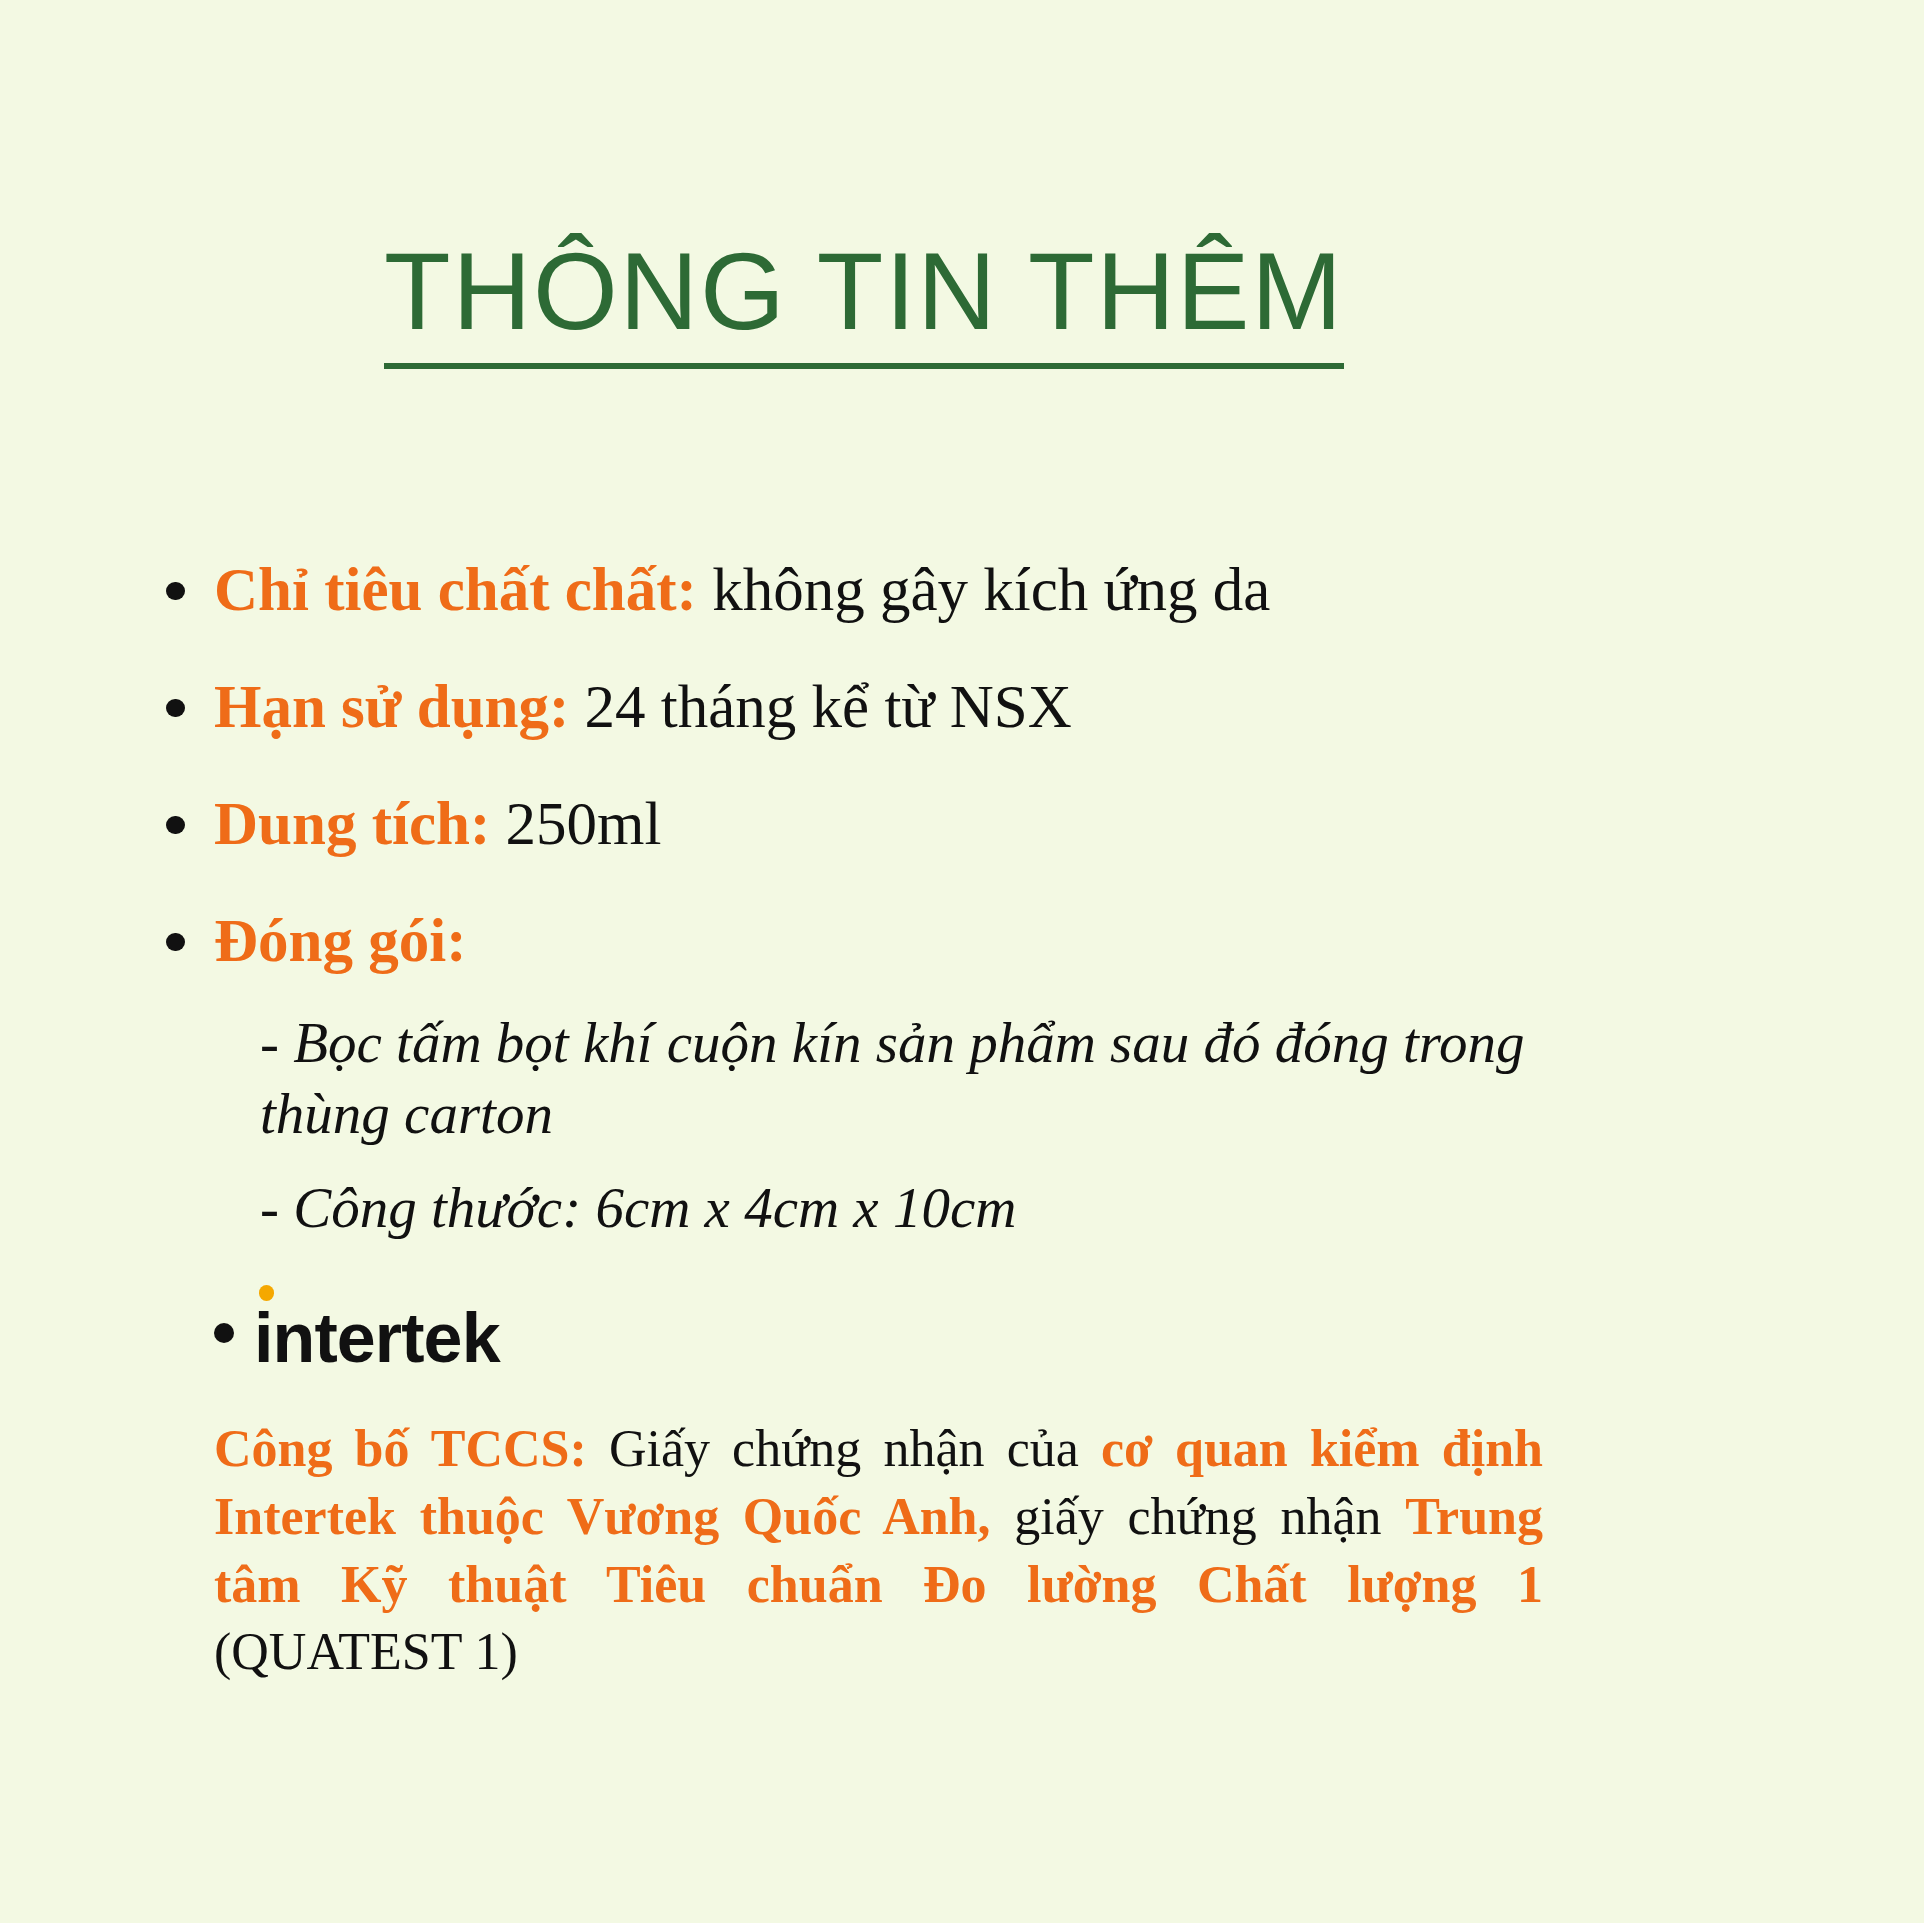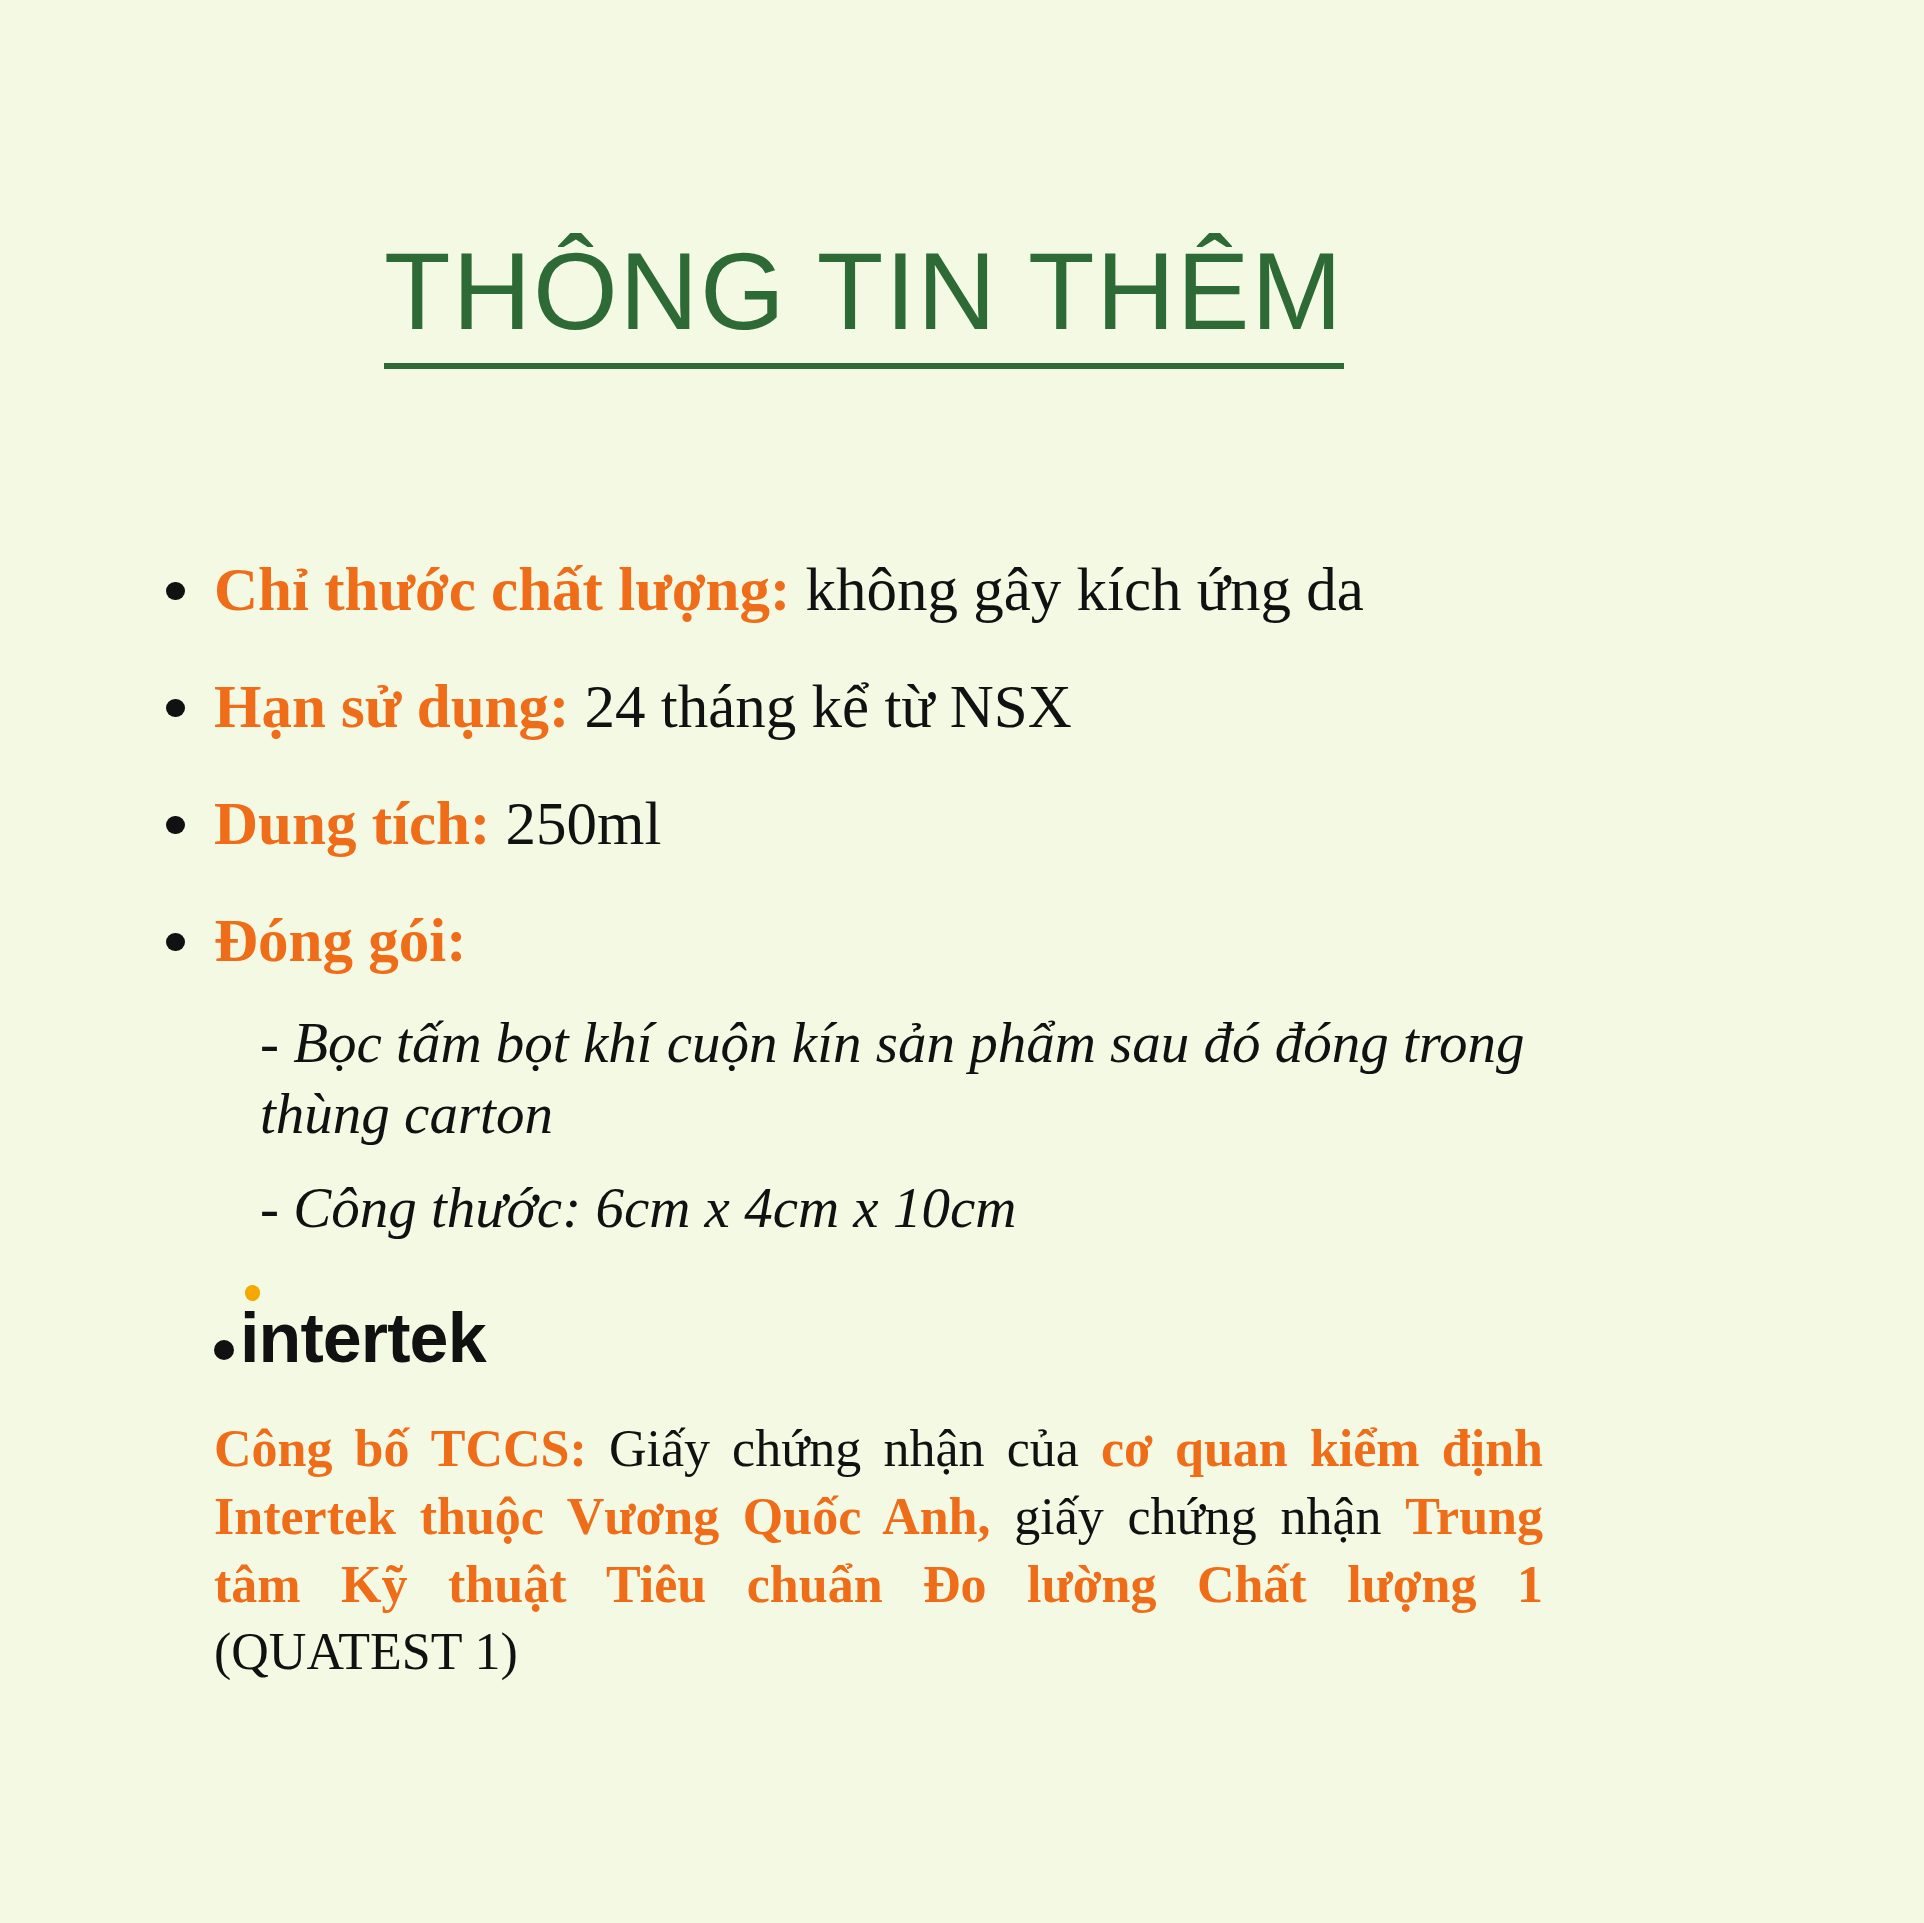--- a/index.html
+++ b/index.html
@@ -78,22 +78,22 @@
     color: #111111;
   }
 
   
   .logo-block {
     margin: 61px 0 0 0;
     padding-left: 214px;
   }
   .logo-row {
     display: flex;
-    align-items: flex-end;
-    gap: 6px;
+    align-items: center;
+    gap: 20px;
   }
   .logo-dot {
     width: 20px;
     height: 20px;
     background: #111111;
     border-radius: 50%;
     margin-bottom: 11px;
   }
   .logo-text {
     position: relative;
@@ -145,21 +145,21 @@
 <body>
 
 <div class="page">
 
   <div class="title-wrap">
     <h1 class="title">THÔNG TIN THÊM</h1>
   </div>
 
   <ul class="bullets">
     <li>
-      <span class="lbl">Chỉ thước chất lượng:</span><span> không gây kích ứng da</span>
+      <span class="lbl">Chỉ tiêu chất chất:</span><span> không gây kích ứng da</span>
     </li>
     <li>
       <span class="lbl">Hạn sử dụng:</span><span> 24 tháng kể từ NSX</span>
     </li>
     <li>
       <span class="lbl">Dung tích:</span><span> 250ml</span>
     </li>
     <li>
       <span class="lbl">Đóng gói:</span><span></span>
     </li>

